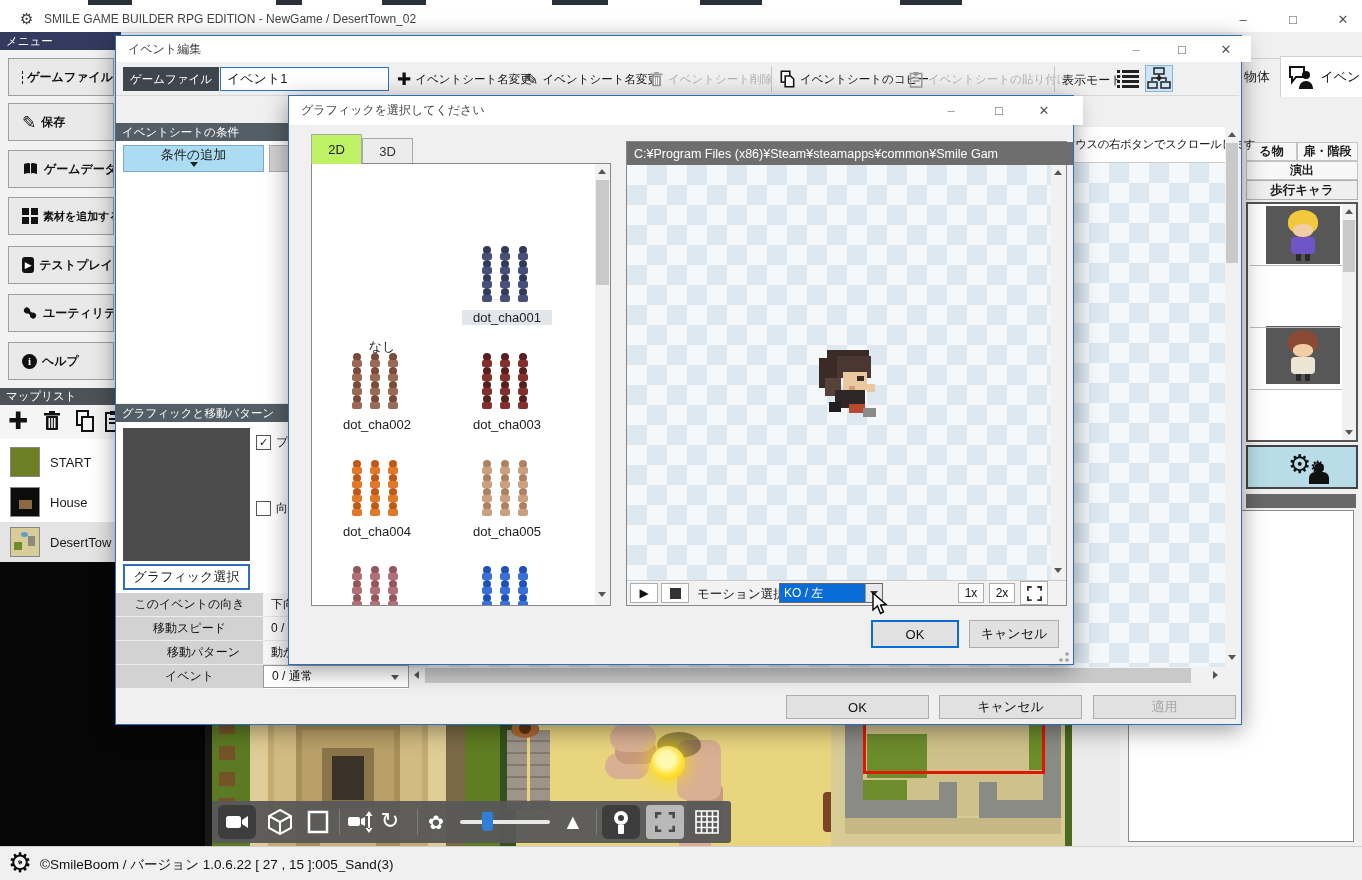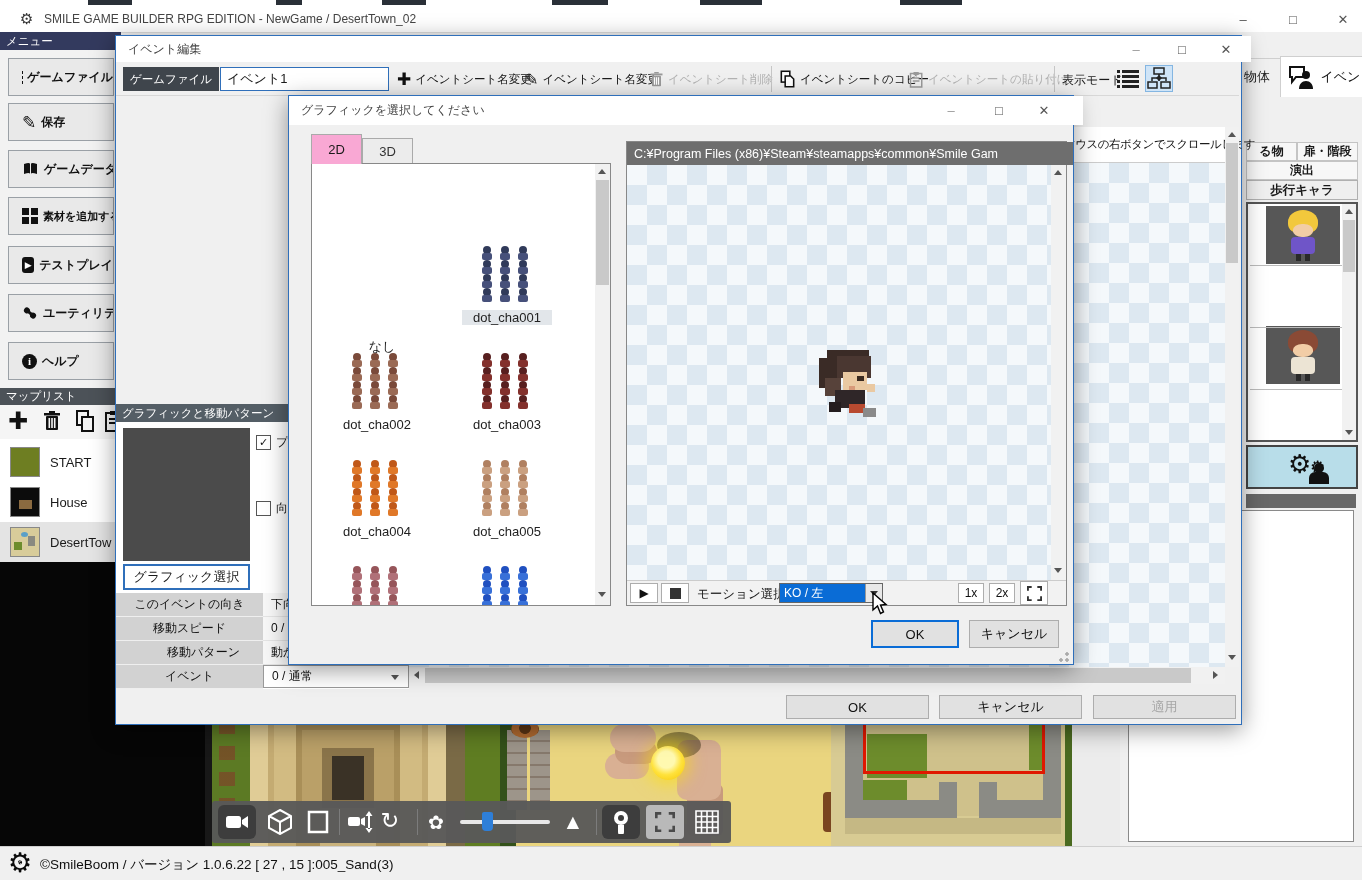--- a/index.html
+++ b/index.html
@@ -413,20 +413,30 @@
             <rect x="8" y="2" width="10" height="6" fill="#cfe4f7" stroke="#222" stroke-width="1.5"></rect>
             <path d="M13 8 v4 M13 12 h-7 v3 M13 12 h7 v3 M13 12 l0 3" stroke="#222" stroke-width="1.5" fill="none"></path>
             <path d="M13 9 l3 3 -3 3 -3 -3 Z" fill="#222"></path>
             <rect x="2" y="16" width="9" height="6" fill="#cfe4f7" stroke="#222" stroke-width="1.5"></rect>
             <rect x="15" y="16" width="9" height="6" fill="#cfe4f7" stroke="#222" stroke-width="1.5"></rect>
           </svg>
       </div>
     </div>
 
 
+    <div class="abs" style="left:0;top:87px;width:293px;height:280px;background:#fff;">
+      <div class="dark-hdr abs" style="left:0;top:0;width:293px;height:18px;">
+        <span>イベントシートの条件</span>
+      </div>
+      <div class="abs" style="left:7px;top:22px;width:141px;height:27px;background:#abdcf2;border:1px solid #7aaac8;box-sizing:border-box;text-align:center;">
+        <div style="font-size:13px;line-height:17px;">条件の追加</div>
+        <div class="tri-down" style="margin:-1px auto 0;border-top-color:#222;"></div>
+      </div>
+      <div class="abs" style="left:153px;top:22px;width:133px;height:27px;background:#d2d2d2;border:1px solid #aaa;box-sizing:border-box;"></div>
+    </div>
 
     <div class="abs" style="left:0;top:368px;width:293px;height:285px;background:#fff;">
       <div class="dark-hdr abs" style="left:0;top:0;width:293px;height:18px;">
         <span>グラフィックと移動パターン</span>
       </div>
       <div class="abs" style="left:7px;top:24px;width:127px;height:133px;background:#4b4b4b;"></div>
       <div class="abs flex" style="left:140px;top:30px;gap:5px;">
         <span class="cbx">✓</span>
         <span style="white-space:nowrap;">プレビュー</span>
       </div>
@@ -492,21 +502,21 @@
   </div>
 
   <div class="abs dialog" style="left:288px;top:95px;width:784px;height:568px;z-index:20;">
     <div class="dlg-title abs" style="left:0;top:0;width:782px;height:29px;">
       <span>グラフィックを選択してください</span>
     </div>
     <div class="abs winbtn" style="left:645px;top:3px;color:#999;">–</div>
     <div class="abs winbtn" style="left:693px;top:3px;">□</div>
     <div class="abs winbtn" style="left:738px;top:3px;">✕</div>
 
-    <div class="abs" style="left:22px;top:38px;width:51px;height:30px;background:#f9a8d4;border:1px solid #aaa;border-bottom:none;box-sizing:border-box;display:flex;align-items:center;justify-content:center;font-size:13px;z-index:2;">
+    <div class="abs" style="left:22px;top:38px;width:51px;height:30px;background:#bef264;border:1px solid #aaa;border-bottom:none;box-sizing:border-box;display:flex;align-items:center;justify-content:center;font-size:13px;z-index:2;">
       <span>2D</span>
     </div>
     <div class="abs" style="left:73px;top:42px;width:51px;height:26px;background:#ececec;border:1px solid #aaa;box-sizing:border-box;display:flex;align-items:center;justify-content:center;font-size:13px;color:#333;">
       <span>3D</span>
     </div>
 
     <div class="abs" style="left:22px;top:67px;width:300px;height:443px;background:#fff;border:1px solid #888;box-sizing:border-box;overflow:hidden;">
       <div class="abs sheet-label" style="left:20px;top:174px;width:100px;"><span>なし</span></div>
 
       <div class="sprite-grid abs" style="left:166px;top:82px;">

